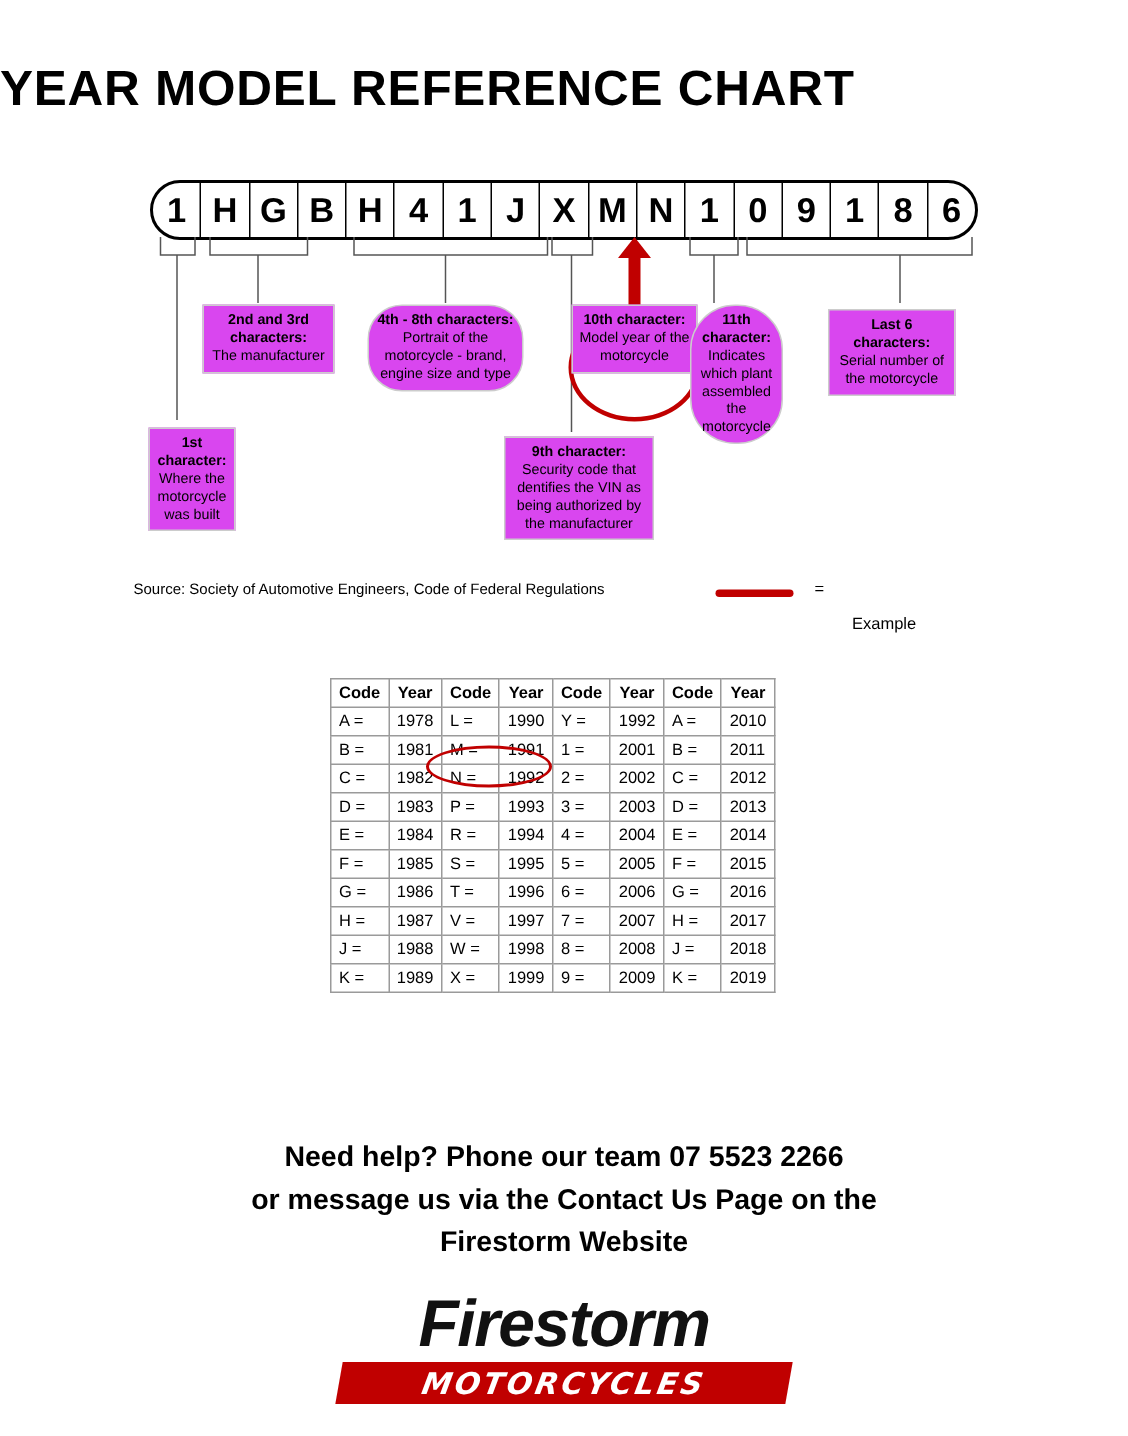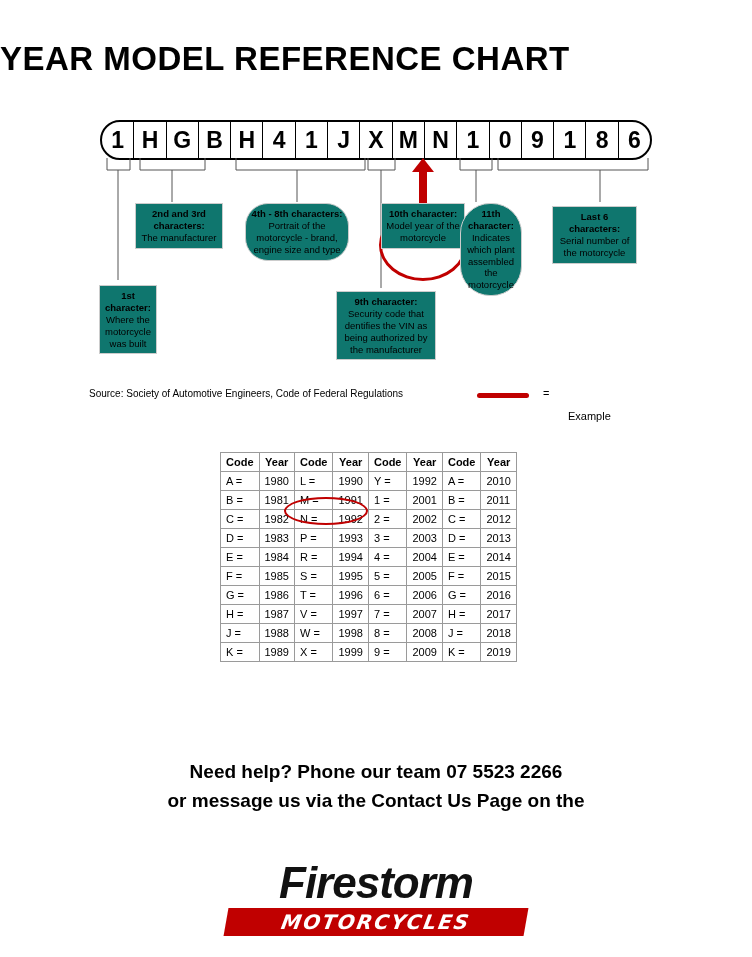--- a/index.html
+++ b/index.html
@@ -58,21 +58,21 @@
     position: absolute;
     top: 158px;
     left: 0;
     width: 752px;
     height: 240px;
   }
 
   
   .callout {
     position: absolute;
-    background: #0f766e;
+    background: #d946ef;
     border: 1px solid #cccccc;
     font-size: 9.5px;
     line-height: 1.25;
     text-align: center;
     padding: 4px 3px;
     box-sizing: border-box;
   }
   .callout b { font-weight: bold; }
 
   .c1  { top: 285px; left: 99px;  width: 58px;  }
@@ -325,21 +325,21 @@
       <th>Year</th>
       <th>Code</th>
       <th>Year</th>
       <th>Code</th>
       <th>Year</th>
     </tr>
   </thead>
   <tbody>
     <tr>
       <td class="code">A =</td>
-      <td class="year">1980</td>
+      <td class="year">1978</td>
       <td class="code">L =</td>
       <td class="year">1990</td>
       <td class="code">Y =</td>
       <td class="year">1992</td>
       <td class="code">A =</td>
       <td class="year">2010</td>
     </tr>
     <tr>
       <td class="code">B =</td>
       <td class="year">1981</td>
@@ -431,18 +431,19 @@
       <td class="year">2019</td>
     </tr>
   </tbody>
 </table>
 
 <div class="table-ellipse"></div>
 
 <div class="help">
   <div>Need help?  Phone our team 07 5523 2266</div>
   <div>or message us via the Contact Us Page on the</div>
+  <div>Firestorm Website</div>
 </div>
 
 <div class="logo-wrap">
   <div class="logo-word">Firestorm</div>
   <div class="logo-sub">MOTORCYCLES</div>
 </div>
 
 </body></html>

